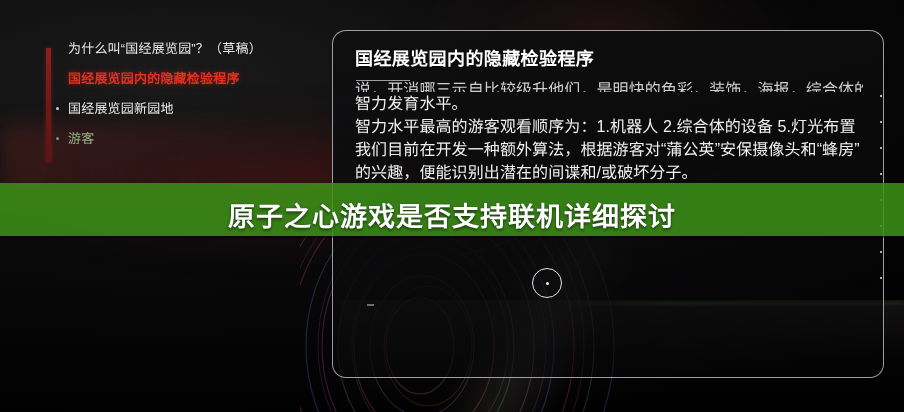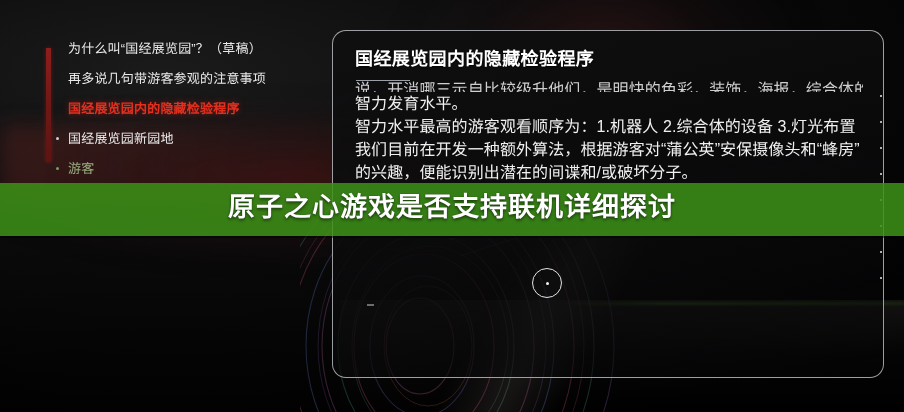--- a/index.html
+++ b/index.html
@@ -243,21 +243,21 @@
     position: absolute;
     left: 0;
     top: 236px;
     width: 904px;
     height: 2px;
     background: rgba(0,0,0,.45);
   }
   .banner-title {
     position: absolute;
     left: 0;
-    top: 180px;
+    top: 190px;
     width: 904px;
     height: 48px;
     display: flex;
     align-items: center;
     justify-content: center;
     font-size: 27px;
     font-weight: bold;
     letter-spacing: 1px;
     color: #ffffff;
     text-shadow:
@@ -306,43 +306,40 @@
   <div class="sheen"></div>
   <div class="floor-shade"></div>
   <div class="green-floor-line"></div>
 
   <div class="side-list">
     <div class="accent-bar"></div>
 
     <div class="side-item">
       <span>为什么叫“国经展览园”？（草稿）</span>
     </div>
-    <div class="side-item">
-      <span>再多说几句带游客参观的注意事项</span>
-    </div>
     <div class="side-item is-active">
       <span>国经展览园内的隐藏检验程序</span>
     </div>
     <div class="side-item has-dot">
       <span>国经展览园新园地</span>
     </div>
     <div class="side-item has-dot on-green">
       <span>游客</span>
     </div>
   </div>
 
   <div class="card">
     <div class="card-dots"></div>
     <div class="card-inner">
       <div class="card-title">国经展览园内的隐藏检验程序</div>
       <div class="title-rule"></div>
       <div class="card-body">
         <div class="body-line clipped">说，开消哪三示自比较级升他们，是明快的色彩，装饰，海报，综合体的</div>
         <div class="body-line">智力发育水平。</div>
-        <div class="body-line">智力水平最高的游客观看顺序为：1.机器人 2.综合体的设备 3.灯光布置</div>
+        <div class="body-line">智力水平最高的游客观看顺序为：1.机器人 2.综合体的设备 5.灯光布置</div>
         <div class="body-line">我们目前在开发一种额外算法，根据游客对“蒲公英”安保摄像头和“蜂房”</div>
         <div class="body-line">的兴趣，便能识别出潜在的间谍和/或破坏分子。</div>
       </div>
     </div>
   </div>
 
   <div class="circle-marker"></div>
   <div class="tick-dash"></div>
 
   <div class="banner"></div>

